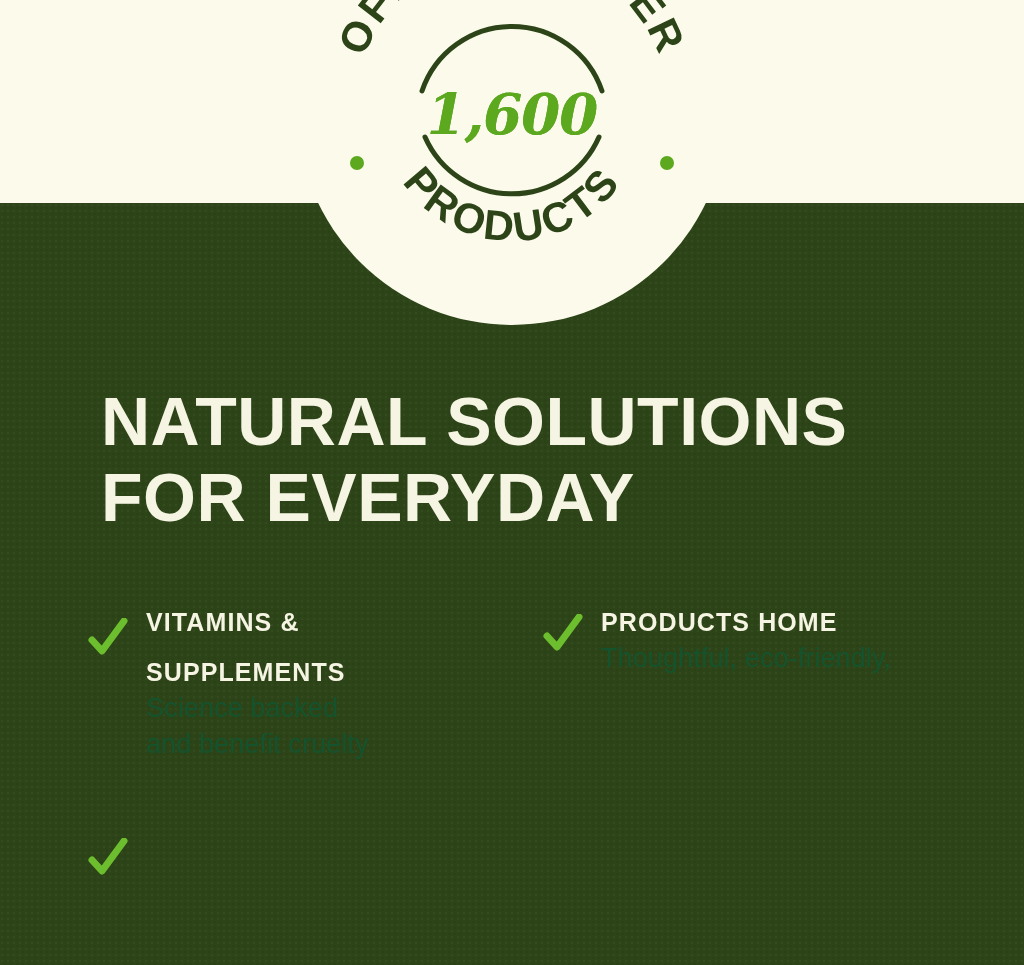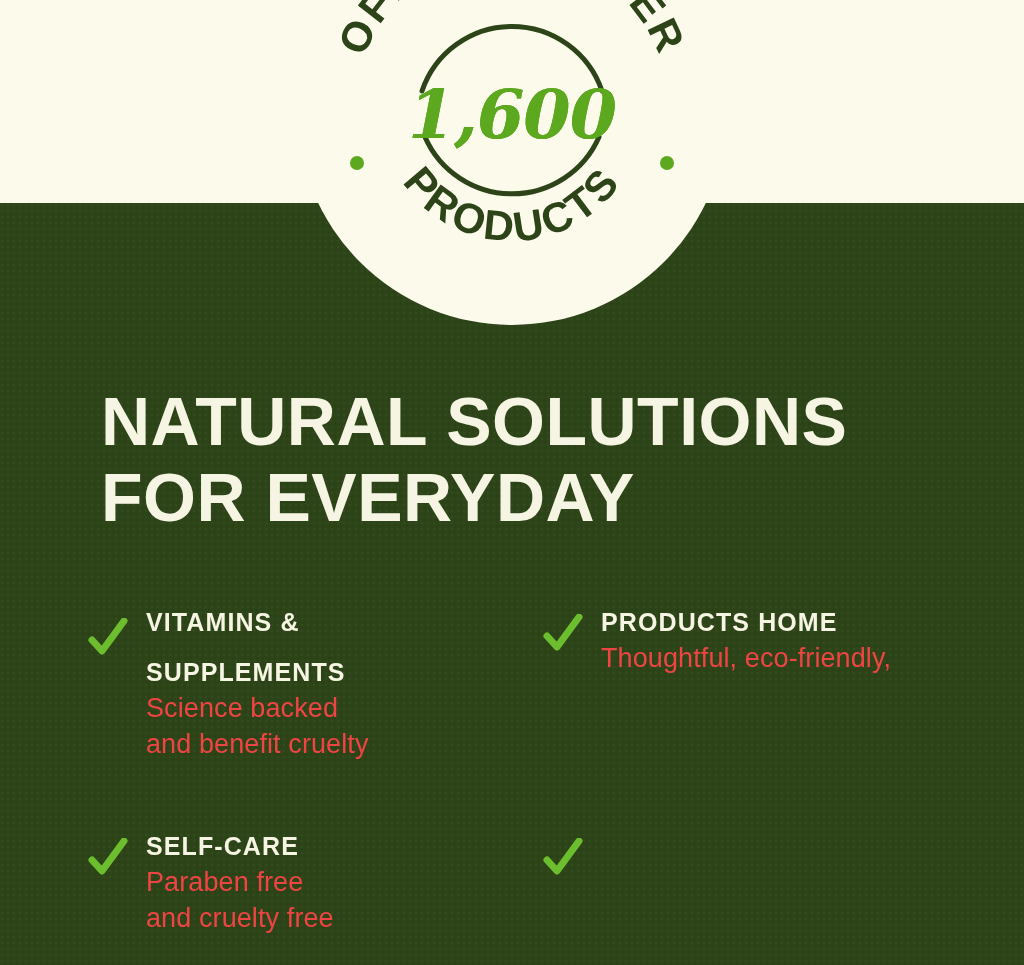--- a/index.html
+++ b/index.html
@@ -39,21 +39,21 @@
 
   .badge-number{
     position:absolute;left:0;top:0;width:430px;height:430px;
     display:flex;align-items:center;justify-content:center;
     z-index:4;pointer-events:none;
   }
   .badge-number span{
     font-family:"DejaVu Serif", serif;
     font-style:italic;
     font-weight:700;
-    font-size:68px;
+    font-size:56px;
     color:#5CA81E;
     letter-spacing:-1px;
     transform:translateY(4px);
     text-shadow:0 0 0 #5CA81E;
   }
 
   
   .headline{
     position:absolute;left:101px;top:383px;width:880px;
     z-index:5;
@@ -89,21 +89,21 @@
   .feature-title{
     color:#F6F4E2;
     font-family:"Liberation Sans", sans-serif;
     font-weight:700;
     font-size:25px;
     line-height:32px;
     letter-spacing:1.1px;
     margin:18px 0 2px 0;
   }
   .feature-desc{
-    color:#ef4444;
+    color:#14532d;
     font-family:"Liberation Sans", sans-serif;
     font-weight:400;
     font-size:27px;
     line-height:36px;
     letter-spacing:0.1px;
     margin:0;
   }
   
   .feature.tall .check-wrap{padding-top:30px;}
   .feature.short .check-wrap{padding-top:26px;}
@@ -169,32 +169,20 @@
         <svg class="check-icon" viewBox="0 0 40 40">
           <path d="M 4 22 L 14 33 L 36 3" fill="none" stroke="#6DBE2E" stroke-width="7" stroke-linecap="round" stroke-linejoin="round"></path>
         </svg>
       </div>
       <div class="feature-text">
         <p class="feature-title">PRODUCTS HOME</p>
         <p class="feature-desc">Thoughtful, eco-friendly,</p>
       </div>
     </div>
 
-    <div class="feature short">
-      <div class="check-wrap">
-        <svg class="check-icon" viewBox="0 0 40 40">
-          <path d="M 4 22 L 14 33 L 36 3" fill="none" stroke="#6DBE2E" stroke-width="7" stroke-linecap="round" stroke-linejoin="round"></path>
-        </svg>
-      </div>
-      <div class="feature-text">
-        <p class="feature-title">SELF-CARE</p>
-        <p class="feature-desc">Paraben free</p>
-        <p class="feature-desc">and cruelty free</p>
-      </div>
-    </div>
 
     <div class="feature short">
       <div class="check-wrap">
         <svg class="check-icon" viewBox="0 0 40 40">
           <path d="M 4 22 L 14 33 L 36 3" fill="none" stroke="#6DBE2E" stroke-width="7" stroke-linecap="round" stroke-linejoin="round"></path>
         </svg>
       </div>
     </div>
 
   </div>

